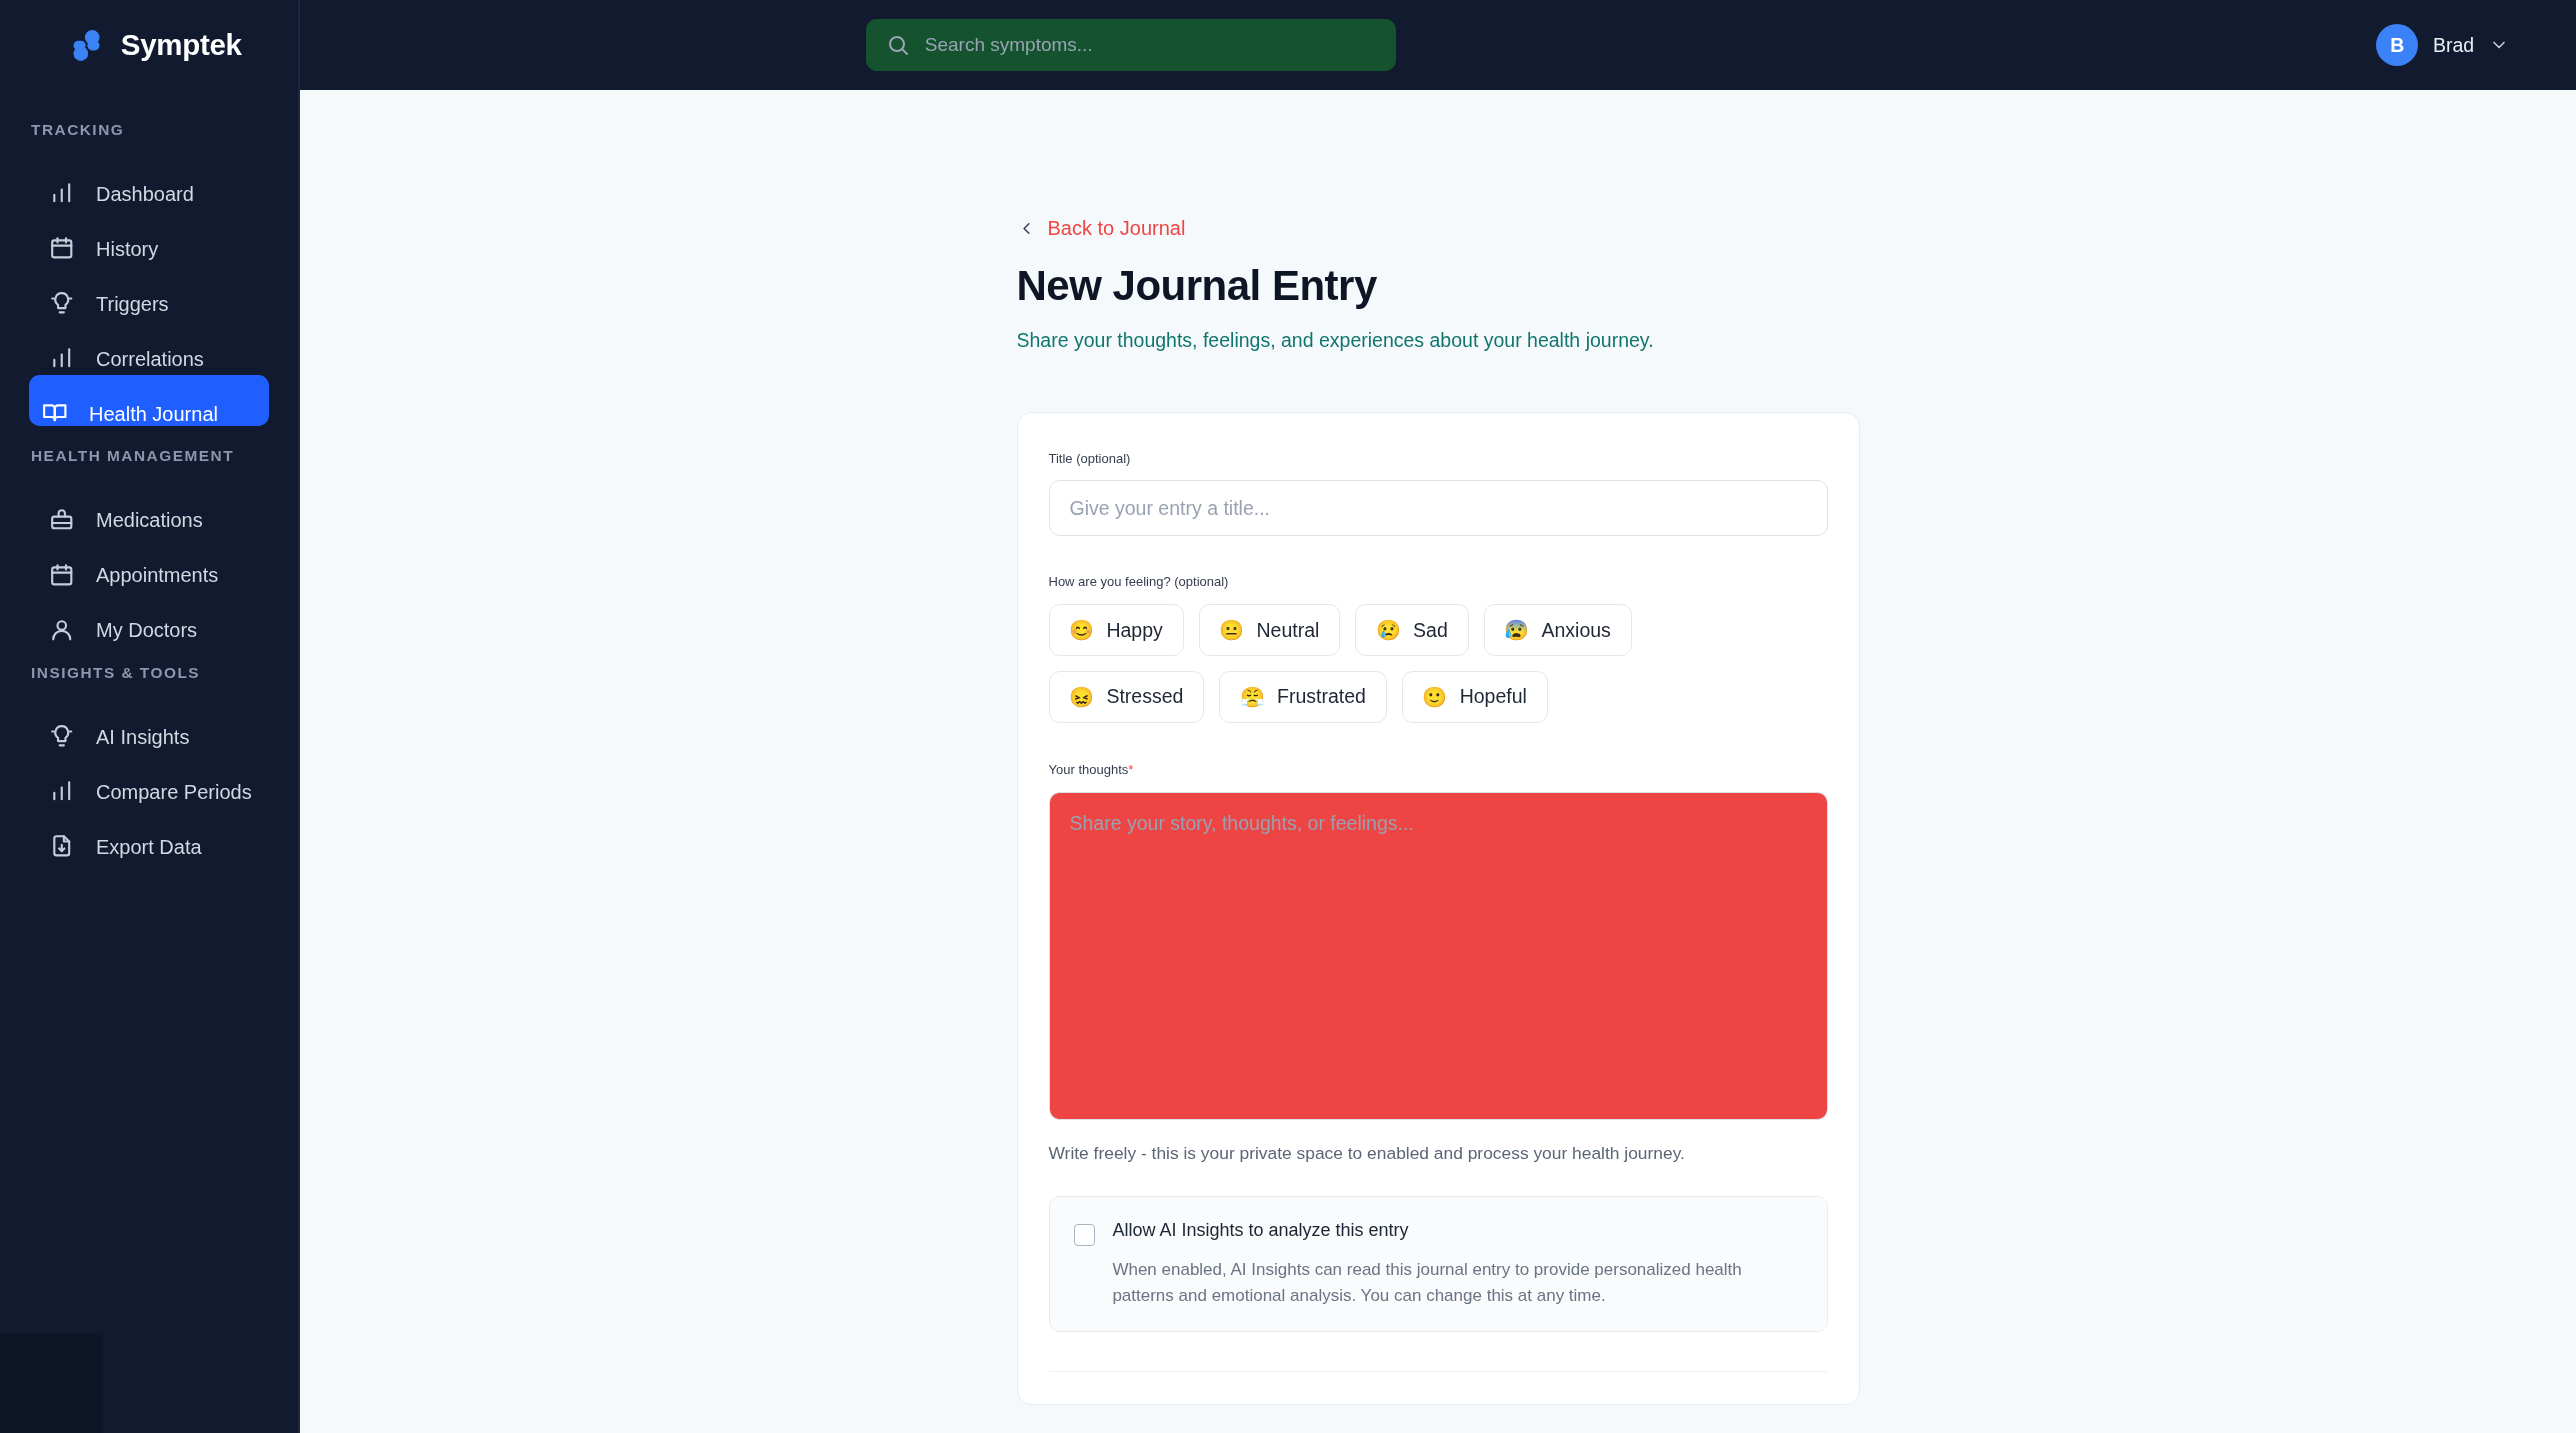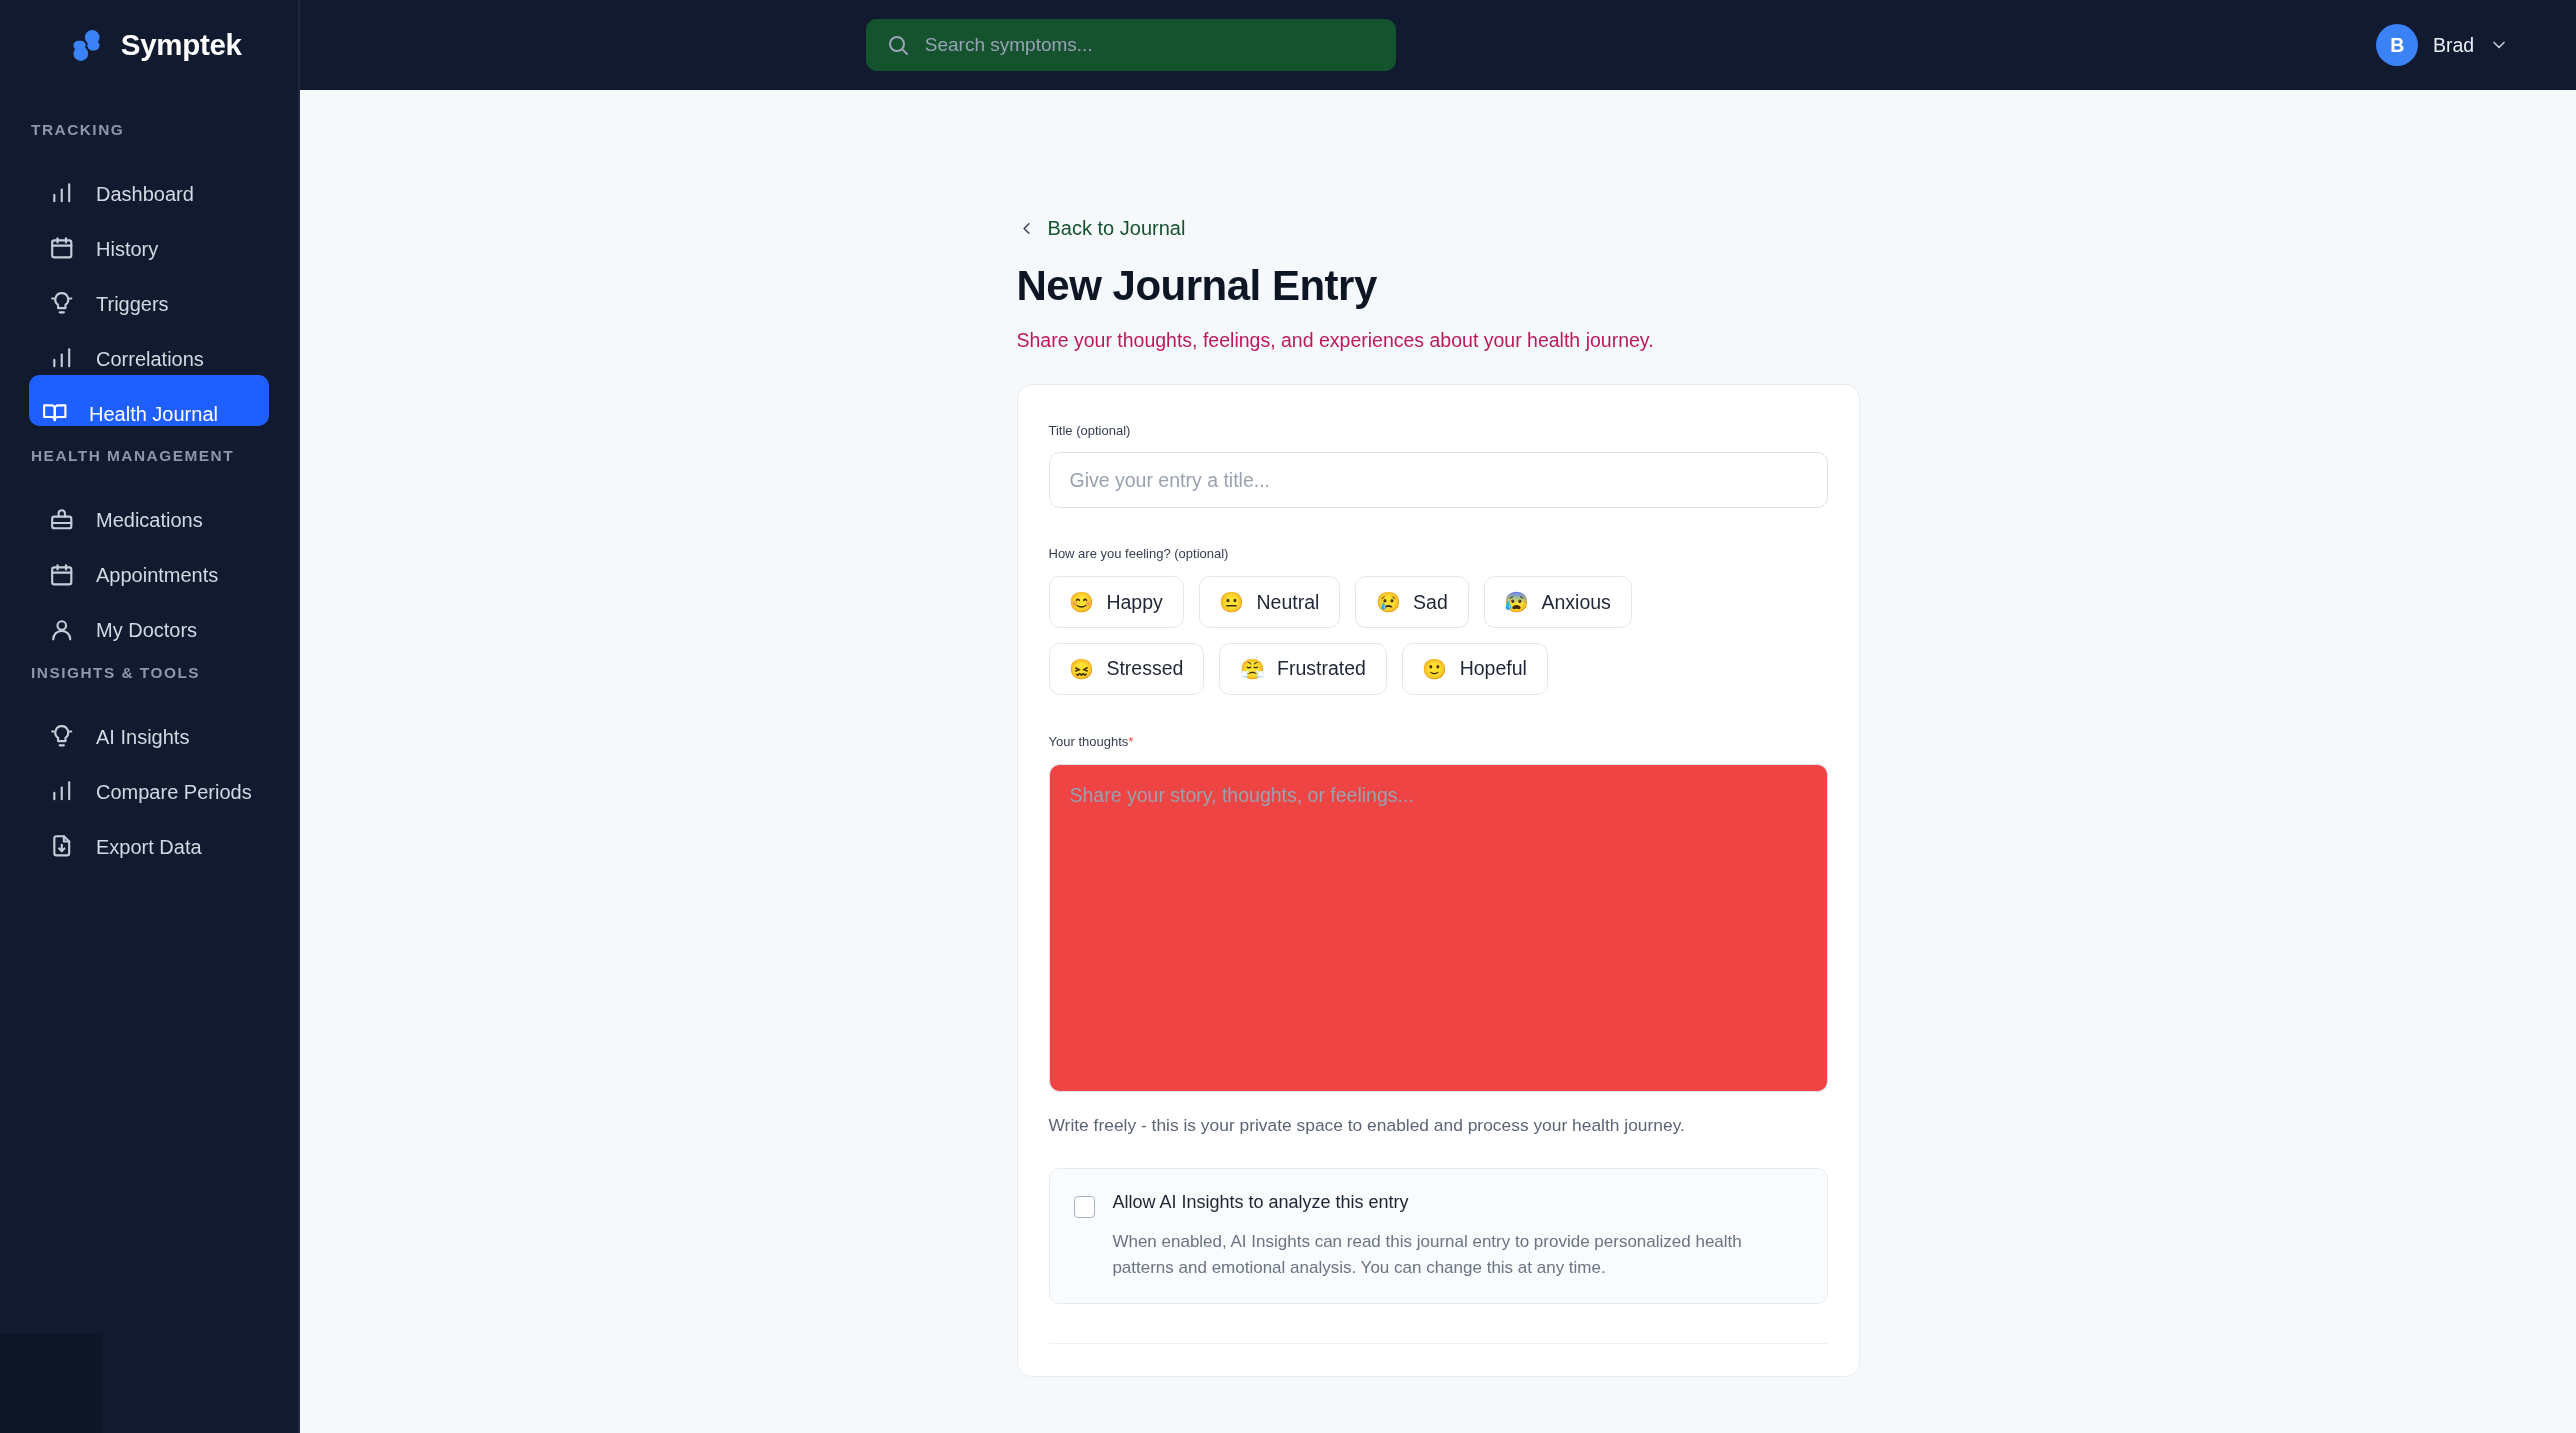--- a/index.html
+++ b/index.html
@@ -77,28 +77,28 @@
 
   .content {
     flex: 1; background: #f6f9fb; overflow: hidden;
     display: flex; flex-direction: column; align-items: center;
     padding-top: 127px;
   }
   .page-wrap { width: 843px; }
 
   .back-link {
     display: flex; align-items: center; gap: 12px;
-    color: #14532d; font-size: 20px; cursor: pointer; margin-bottom: 21.5px;
+    color: #ef4444; font-size: 20px; cursor: pointer; margin-bottom: 21.5px;
   }
   .back-chevron { width: 19px; height: 19px; }
   .page-title {
     font-size: 42px; font-weight: bold; color: #0e1626;
     letter-spacing: -0.5px; margin-bottom: 19px;
   }
-  .page-sub { font-size: 19.5px; color: #be185d; margin-bottom: 32px; }
+  .page-sub { font-size: 19.5px; color: #0f766e; margin-bottom: 60px; }
 
   .card {
     background: #ffffff; border: 1.3px solid #e8ecf1; border-radius: 14.8px;
     padding: 38px 31px 32px 31px;
   }
   .field-label { font-size: 13px; color: #343e4f; margin-bottom: 14.8px; }
   .req { color: #ef4444; }
   .text-input {
     width: 100%; height: 56px; border: 1.3px solid #dde2e9; border-radius: 10.7px;
     padding: 12px 20px; font-size: 19.5px; color: #111827; outline: none;

